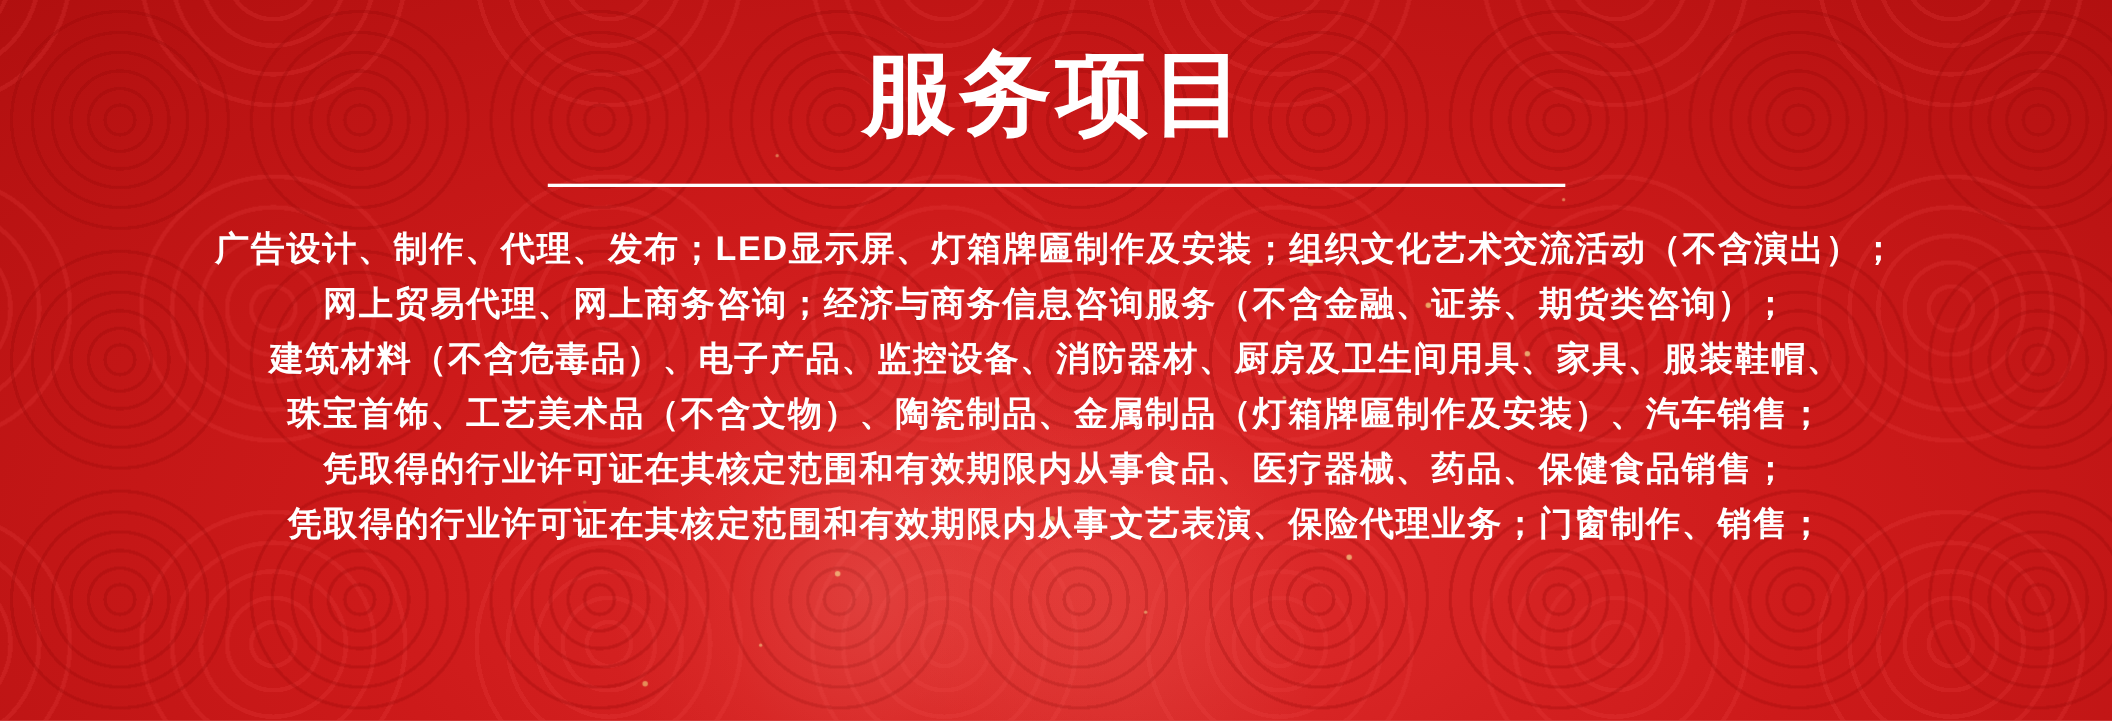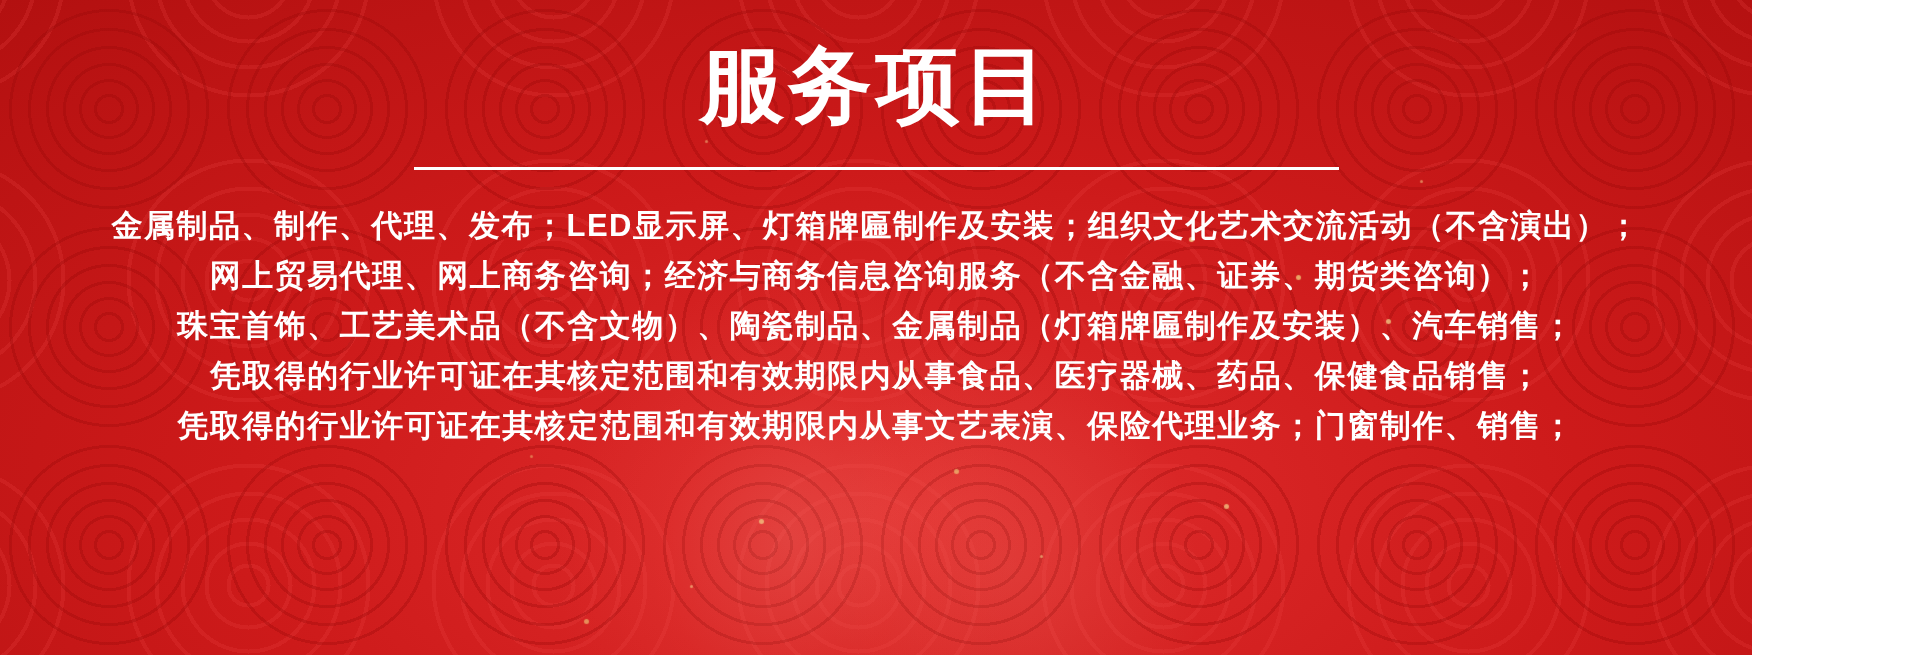--- a/index.html
+++ b/index.html
@@ -4,21 +4,21 @@
 <style>
   html, body {
     margin: 0;
     padding: 0;
   }
   body {
     font-family: "Liberation Sans", "DejaVu Sans", sans-serif;
   }
   .poster {
     position: relative;
-    width: 1752px;
+    width: 1920px;
     height: 655px;
     overflow: hidden;
     
     background-color: #c41616;
     background-image:
       
       radial-gradient(circle at 50% 50%,
         rgba(150,6,6,0) 0 12px, rgba(150,6,6,0.30) 12px 15px,
         rgba(150,6,6,0) 15px 27px, rgba(150,6,6,0.30) 27px 30px,
         rgba(150,6,6,0) 30px 43px, rgba(150,6,6,0.30) 43px 46px,
@@ -133,20 +133,21 @@
   <div class="beam"></div>
   <div class="beam2"></div>
   <div class="sparkles"></div>
 
   <div class="content">
     <h1 class="title">服务项目</h1>
 
     <div class="divider"></div>
 
     <div class="body-lines">
-      <div class="service-line">金属制品、制作、代理、发布；LED显示屏、灯箱牌匾制作及安装；组织文化艺术交流活动（不含演出）；</div>
+      <div class="service-line">广告设计、制作、代理、发布；LED显示屏、灯箱牌匾制作及安装；组织文化艺术交流活动（不含演出）；</div>
       <div class="service-line">网上贸易代理、网上商务咨询；经济与商务信息咨询服务（不含金融、证券、期货类咨询）；</div>
+      <div class="service-line">建筑材料（不含危毒品）、电子产品、监控设备、消防器材、厨房及卫生间用具、家具、服装鞋帽、</div>
       <div class="service-line">珠宝首饰、工艺美术品（不含文物）、陶瓷制品、金属制品（灯箱牌匾制作及安装）、汽车销售；</div>
       <div class="service-line">凭取得的行业许可证在其核定范围和有效期限内从事食品、医疗器械、药品、保健食品销售；</div>
       <div class="service-line">凭取得的行业许可证在其核定范围和有效期限内从事文艺表演、保险代理业务；门窗制作、销售；</div>
     </div>
   </div>
 </div>
 
 </body></html>

